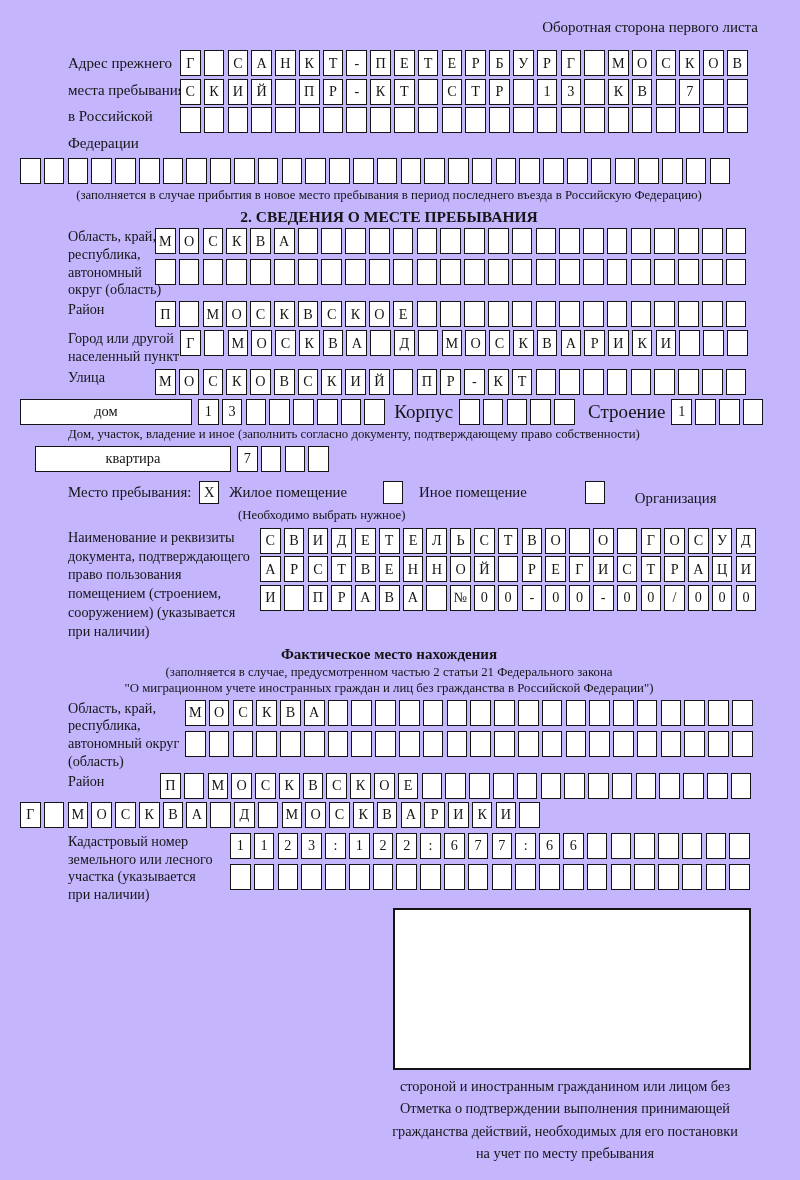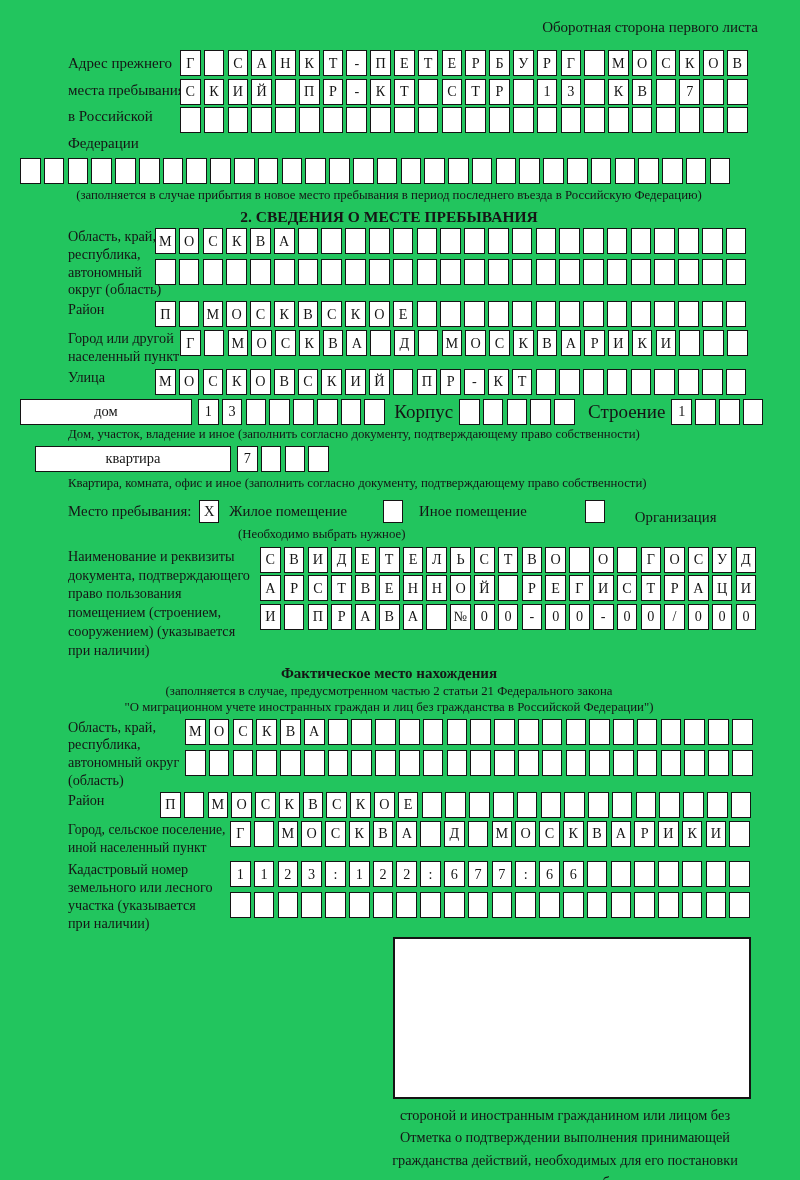--- a/index.html
+++ b/index.html
@@ -1,18 +1,18 @@
 <!DOCTYPE html>
 <html><head>
 <meta charset="utf-8">
 <style>
   html,body{margin:0;padding:0;background:#fff;}
   .page{
     position:relative;width:800px;height:1180px;box-sizing:border-box;
-    padding:18px 42px 0 20px;overflow:hidden;background:#22c55e;color:#151515;
+    padding:18px 42px 0 20px;overflow:hidden;background:#c4b5fd;color:#151515;
     font-family:"Liberation Serif","DejaVu Serif",serif;
   }
   .top-note{text-align:right;font-size:15px;line-height:18px;}
   
   .cells{display:flex;flex-wrap:nowrap;}
   .cell{
     flex:none;box-sizing:border-box;width:20.6px;height:26px;margin-right:3.2px;
     border:1.6px solid #141414;display:flex;align-items:center;justify-content:center;
     font-size:14.2px;background:#fff;
   }
@@ -381,21 +381,20 @@
 
   <div class="domrow mt4">
     <div class="wbox kvbox">квартира</div>
     <div class="cells ml6">
         <div class="cell">7</div>
         <div class="cell"></div>
         <div class="cell"></div>
         <div class="cell"></div>
       </div>
   </div>
-  <div class="cap-l mt4">Квартира, комната, офис и иное (заполнить согласно документу, подтверждающему право собственности)</div>
 
   <div class="stayrow">
     <span class="opt">Место пребывания:</span>
     <span class="cb ml8">X</span>
     <span class="opt ml10">Жилое помещение</span>
     <span class="cb" style="margin-left:36px;"></span>
     <span class="opt" style="margin-left:16px;">Иное помещение</span>
     <span class="cb" style="margin-left:58px;"></span>
     <span class="opt" style="margin-left:30px;margin-top:12px;">Организация</span>
   </div>
@@ -575,24 +574,20 @@
         <div class="cell"></div>
         <div class="cell"></div>
         <div class="cell"></div>
         <div class="cell"></div>
         <div class="cell"></div>
         <div class="cell"></div>
       </div>
   </div>
 
   <div class="fblock mt3">
-    <div class="lbl w210 lbl-sm">
-        <div>Город, сельское поселение,</div>
-        <div>иной населенный пункт</div>
-      </div>
     <div class="cells">
         <div class="cell">Г</div>
         <div class="cell"></div>
         <div class="cell">М</div>
         <div class="cell">О</div>
         <div class="cell">С</div>
         <div class="cell">К</div>
         <div class="cell">В</div>
         <div class="cell">А</div>
         <div class="cell"></div>

